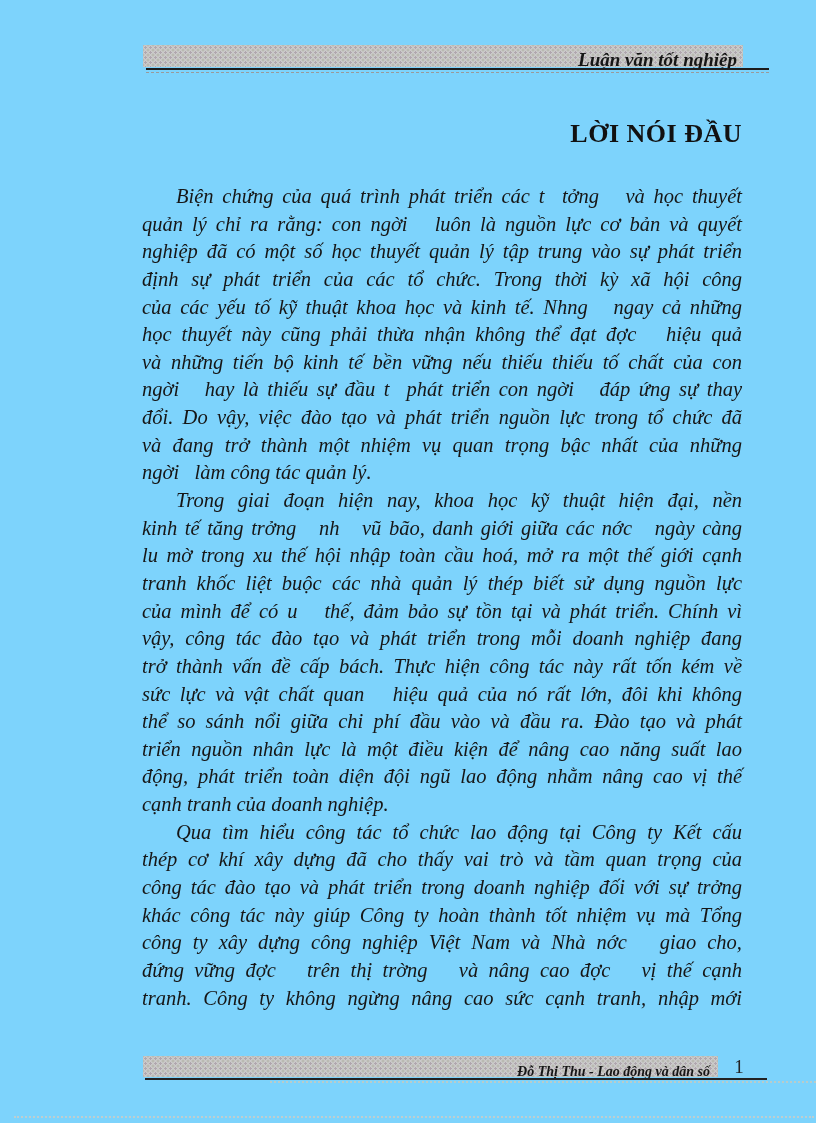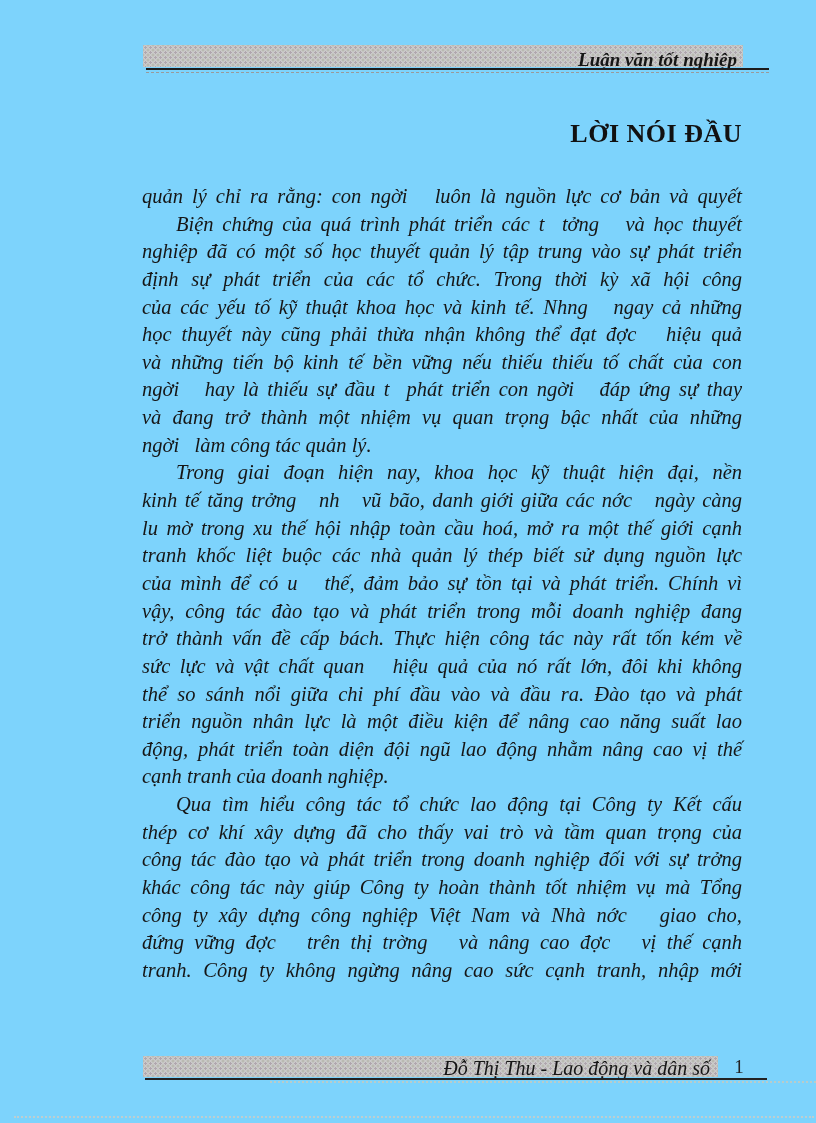--- a/index.html
+++ b/index.html
@@ -55,21 +55,21 @@
   .footer-bar{
     position:absolute;left:143px;top:1056px;width:575px;height:21px;
     background-color:#cbcbcb;
     background-image:radial-gradient(#b0a6ae 1px, transparent 1.2px),
                      radial-gradient(#b4b4aa 1px, transparent 1.2px);
     background-size:5px 5px;
     background-position:0 0,2.5px 2.5px;
   }
   .footer-text{
     position:absolute;right:8px;bottom:-3px;
-    font-size:20px;font-weight:normal;font-style:italic;
+    font-size:14px;font-weight:bold;font-style:italic;
     white-space:nowrap;color:#161616;
   }
   .page-number{
     position:absolute;left:718px;top:1056px;width:42px;height:21px;
     text-align:center;font-size:19px;color:#222;
   }
   .footer-rule{
     position:absolute;left:145px;top:1078px;width:622px;height:0;
     border-top:2.5px solid #222;
   }
@@ -89,28 +89,29 @@
 <div class="page">
 
   <div class="header-bar">
     <span class="header-title">Luận văn tốt nghiệp</span>
   </div>
   <div class="header-rule"></div>
 
   <div class="doc-title">LỜI NÓI ĐẦU</div>
 
   <div class="doc-body">
+      <div class="para-line first">Biện chứng của quá trình phát triển các t  tởng   và học thuyết</div>
       <div class="para-line">quản lý chỉ ra rằng: con ngời   luôn là nguồn lực cơ bản và quyết</div>
-      <div class="para-line first">Biện chứng của quá trình phát triển các t  tởng   và học thuyết</div>
       <div class="para-line">nghiệp đã có một số học thuyết quản lý tập trung vào sự phát triển</div>
       <div class="para-line">định sự phát triển của các tổ chức. Trong thời kỳ xã hội công</div>
       <div class="para-line">của các yếu tố kỹ thuật khoa học và kinh tế. Nhng   ngay cả những</div>
       <div class="para-line">học thuyết này cũng phải thừa nhận không thể đạt đợc   hiệu quả</div>
       <div class="para-line">và những tiến bộ kinh tế bền vững nếu thiếu thiếu tố chất của con</div>
       <div class="para-line">ngời   hay là thiếu sự đầu t  phát triển con ngời   đáp ứng sự thay</div>
+      <div class="para-line">đổi. Do vậy, việc đào tạo và phát triển nguồn lực trong tổ chức đã</div>
       <div class="para-line">và đang trở thành một nhiệm vụ quan trọng bậc nhất của những</div>
       <div class="para-line last">ngời   làm công tác quản lý.</div>
       <div class="para-line first">Trong giai đoạn hiện nay, khoa học kỹ thuật hiện đại, nền</div>
       <div class="para-line">kinh tế tăng trởng   nh   vũ bão, danh giới giữa các nớc   ngày càng</div>
       <div class="para-line">lu mờ trong xu thế hội nhập toàn cầu hoá, mở ra một thế giới cạnh</div>
       <div class="para-line">tranh khốc liệt buộc các nhà quản lý thép biết sử dụng nguồn lực</div>
       <div class="para-line">của mình để có u   thế, đảm bảo sự tồn tại và phát triển. Chính vì</div>
       <div class="para-line">vậy, công tác đào tạo và phát triển trong mỗi doanh nghiệp đang</div>
       <div class="para-line">trở thành vấn đề cấp bách. Thực hiện công tác này rất tốn kém về</div>
       <div class="para-line">sức lực và vật chất quan   hiệu quả của nó rất lớn, đôi khi không</div>

